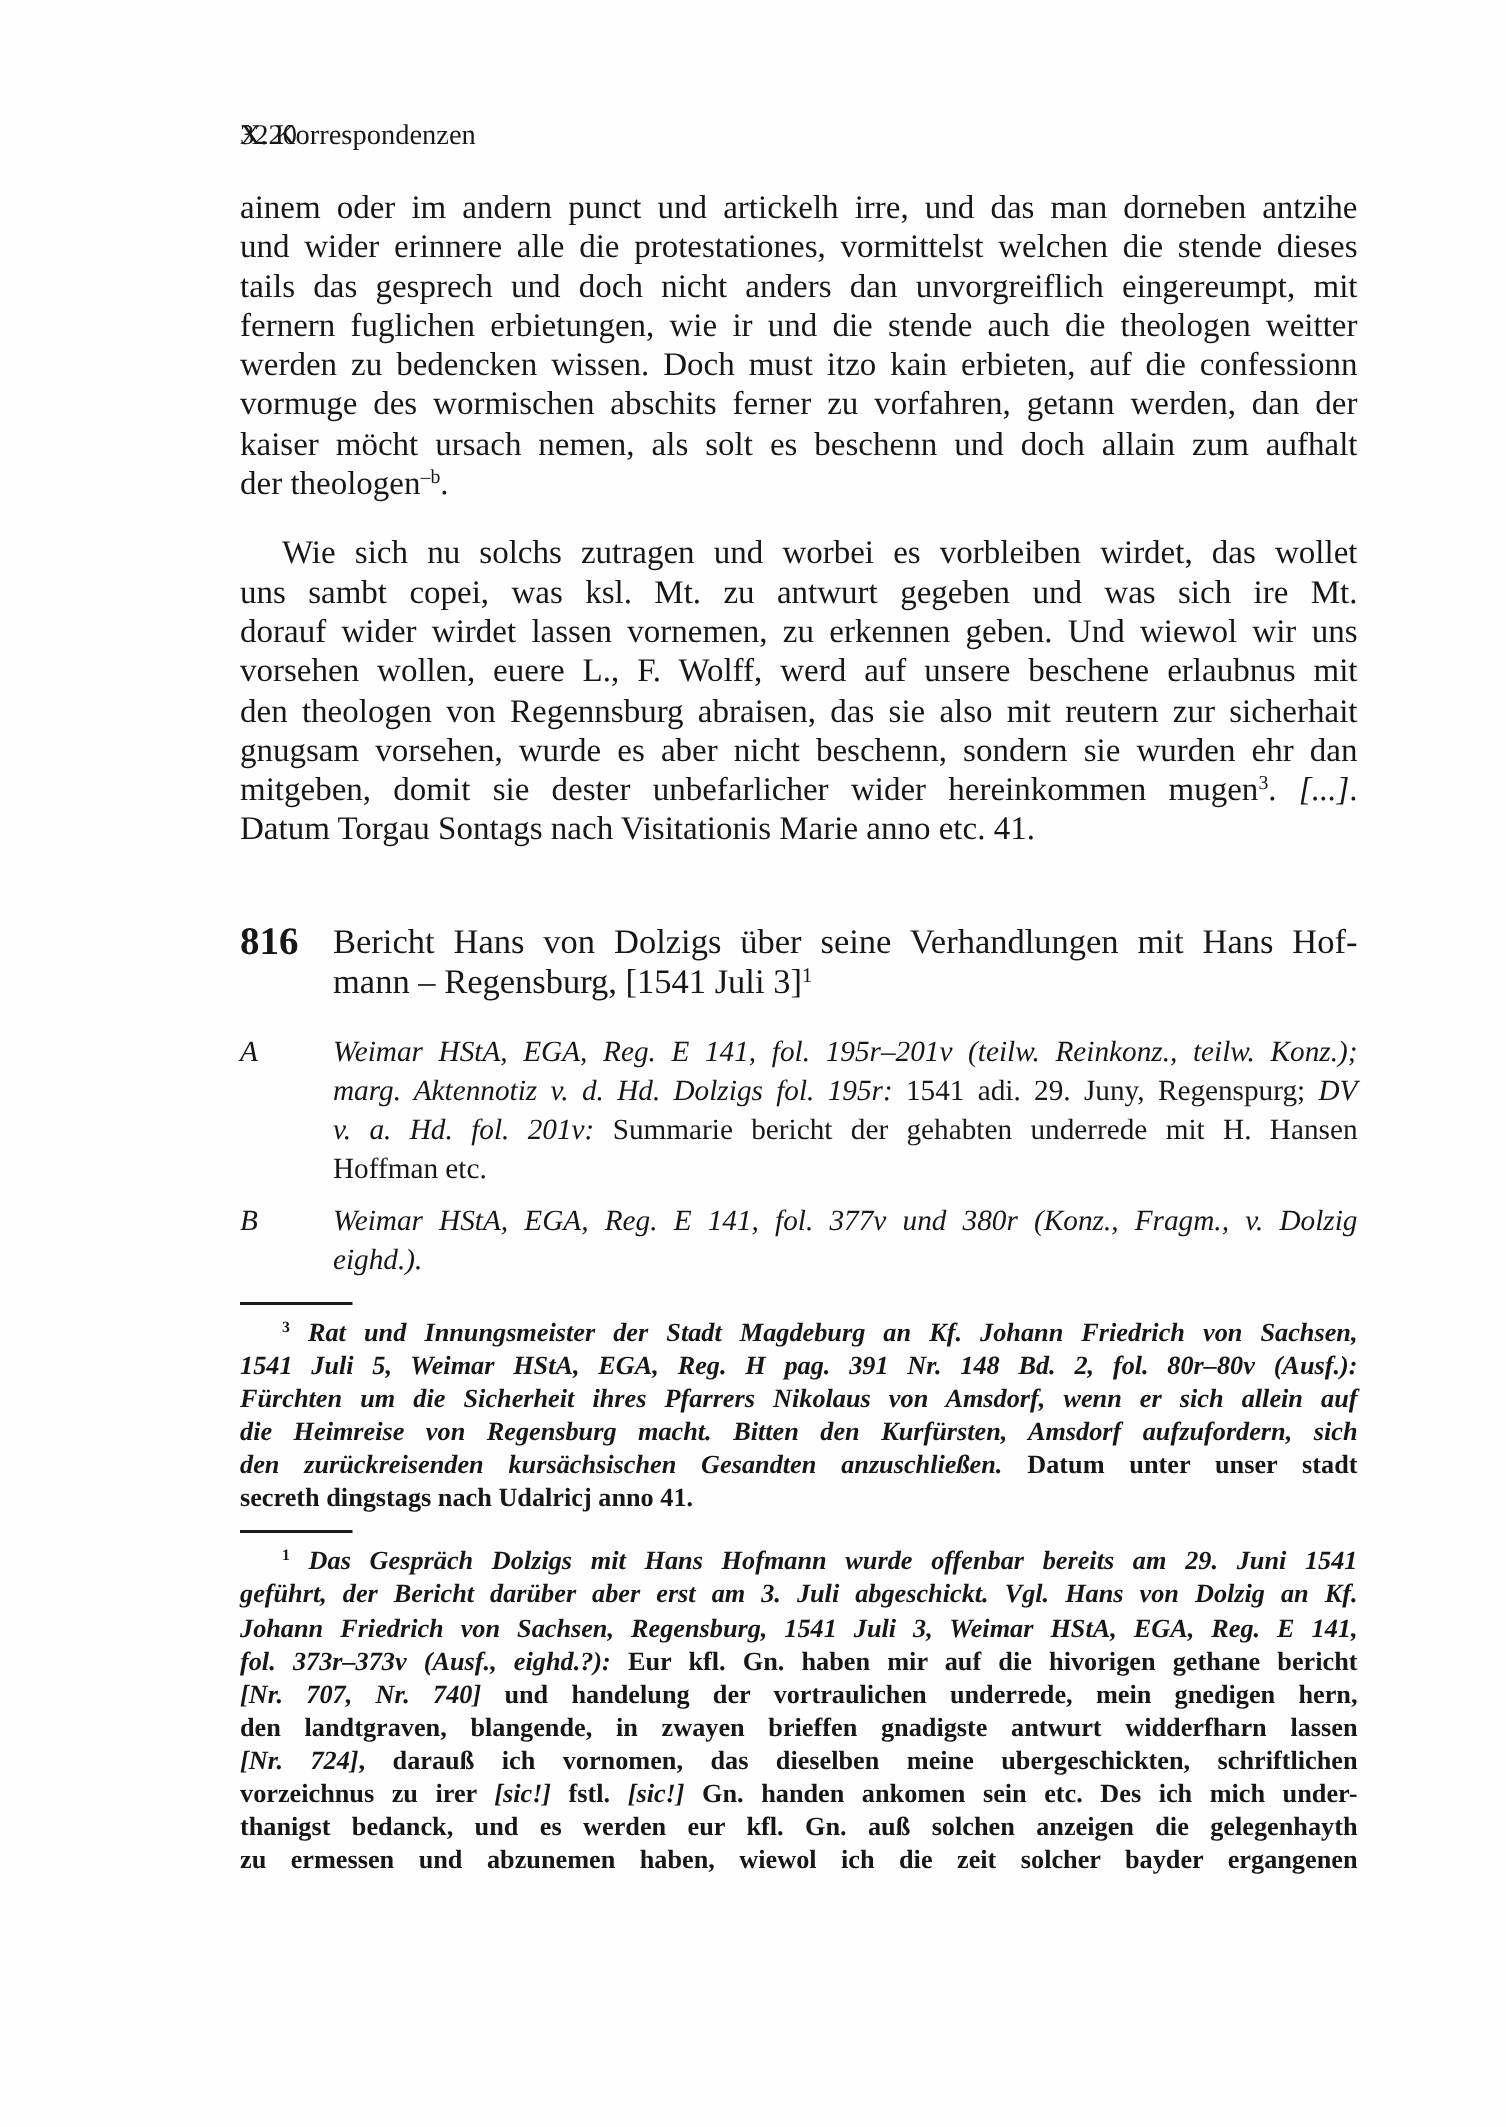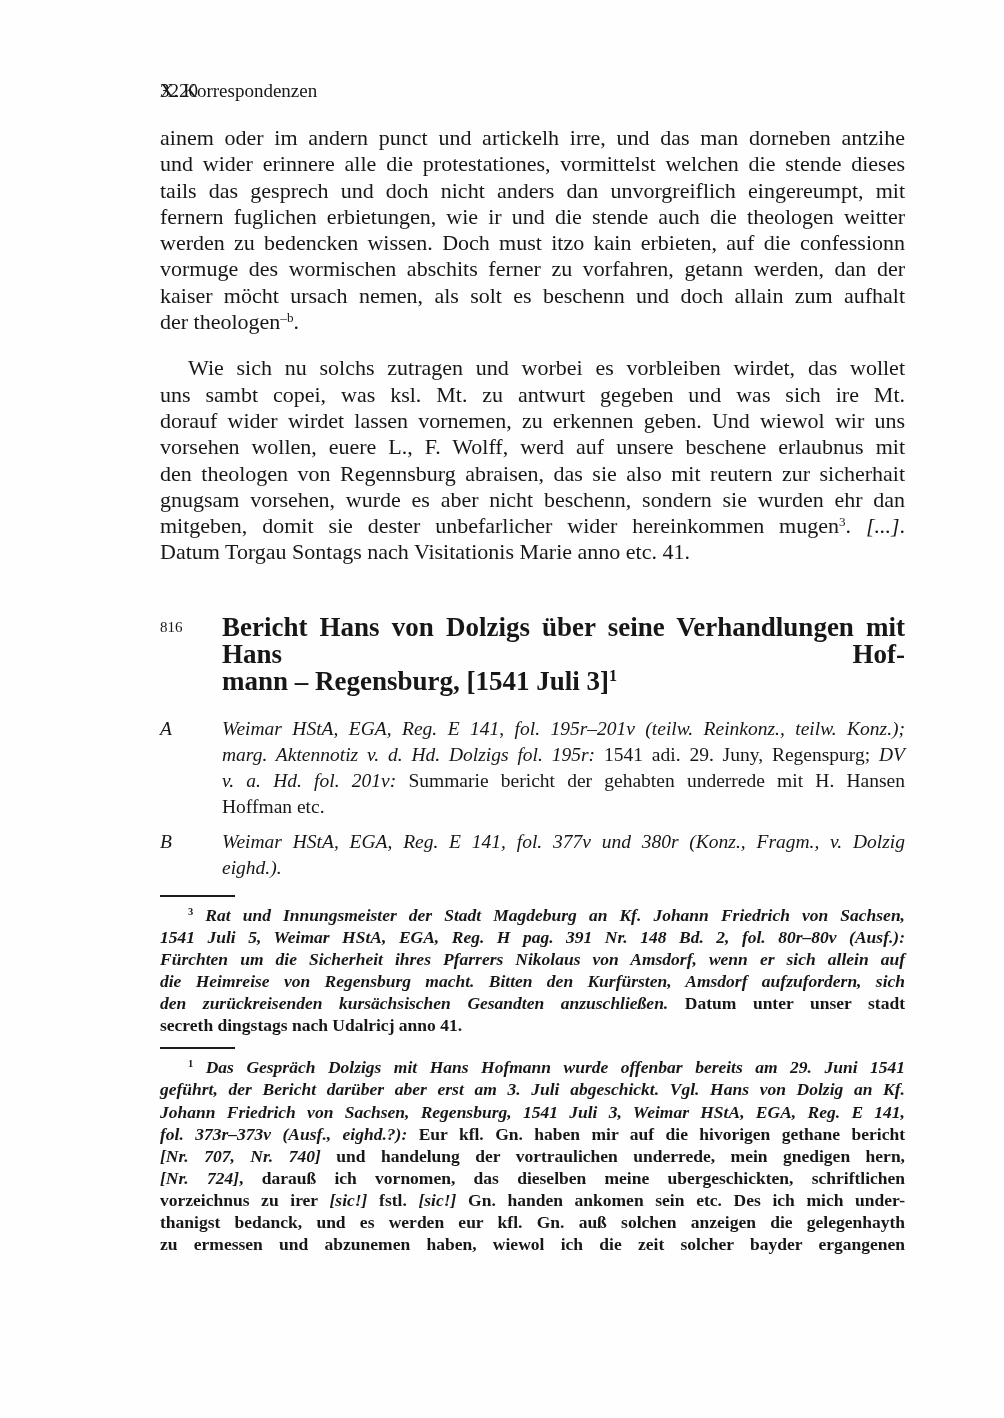--- a/index.html
+++ b/index.html
@@ -24,23 +24,23 @@
   .tline.j { text-align-last: justify; -moz-text-align-last: justify; }
   .tline.ind { text-indent: 28px; }
 
   sup { font-size: 0.6em; line-height: 0; vertical-align: 0.55em; }
   .it { font-style: italic; }
 
   .entry { margin-top: 48px; }
   .entry-row { display: flex; }
   .entry-num {
     flex: 0 0 62px; width: 62px;
-    font-weight: normal; font-size: 15px; line-height: 27px;
+    font-weight: bold; font-size: 26px; line-height: 27px;
   }
-  .entry-title { flex: 1; font-weight: bold; font-size: 27px; line-height: 27px; }
+  .entry-title { flex: 1; font-weight: normal; font-size: 23px; line-height: 27px; }
 
   .sources { margin-top: 21px; }
   .source-row { display: flex; font-size: 19.5px; line-height: 26px; }
   .source-row + .source-row { margin-top: 9px; }
   .source-label { flex: 0 0 62px; width: 62px; font-style: italic; }
   .source-text { flex: 1; }
 
   .fn-sep {
     border: none; border-top: 2px solid #1c1c1c;
     width: 75px; margin: 14px 0 7px 0;
@@ -120,19 +120,20 @@
       <div class="tline"><span>secreth dingstags nach Udalricj anno 41.</span></div>
     </div>
 
   <hr class="fn-sep sep2">
   <div class="footnote">
       <div class="tline j ind"><sup>1</sup><span class="it"> Das Gespräch Dolzigs mit Hans Hofmann wurde offenbar bereits am 29. Juni 1541</span></div>
       <div class="tline j"><span class="it">geführt, der Bericht darüber aber erst am 3. Juli abgeschickt. Vgl. Hans von Dolzig an Kf.</span></div>
       <div class="tline j"><span class="it">Johann Friedrich von Sachsen, Regensburg, 1541 Juli 3, Weimar HStA, EGA, Reg. E 141,</span></div>
       <div class="tline j"><span class="it">fol. 373r–373v (Ausf., eighd.?):</span><span> Eur kfl. Gn. haben mir auf die hivorigen gethane bericht</span></div>
       <div class="tline j"><span class="it">[Nr. 707, Nr. 740]</span><span> und handelung der vortraulichen underrede, mein gnedigen hern,</span></div>
+      <div class="tline j"><span>den landtgraven, blangende, in zwayen brieffen gnadigste antwurt widderfharn lassen</span></div>
       <div class="tline j"><span class="it">[Nr. 724]</span><span>, darauß ich vornomen, das dieselben meine ubergeschickten, schriftlichen</span></div>
       <div class="tline j"><span>vorzeichnus zu irer </span><span class="it">[sic!]</span><span> fstl. </span><span class="it">[sic!]</span><span> Gn. handen ankomen sein etc. Des ich mich under-</span></div>
       <div class="tline j"><span>thanigst bedanck, und es werden eur kfl. Gn. auß solchen anzeigen die gelegenhayth</span></div>
       <div class="tline j"><span>zu ermessen und abzunemen haben, wiewol ich die zeit solcher bayder ergangenen</span></div>
     </div>
 
 </div>
 
 </body></html>

